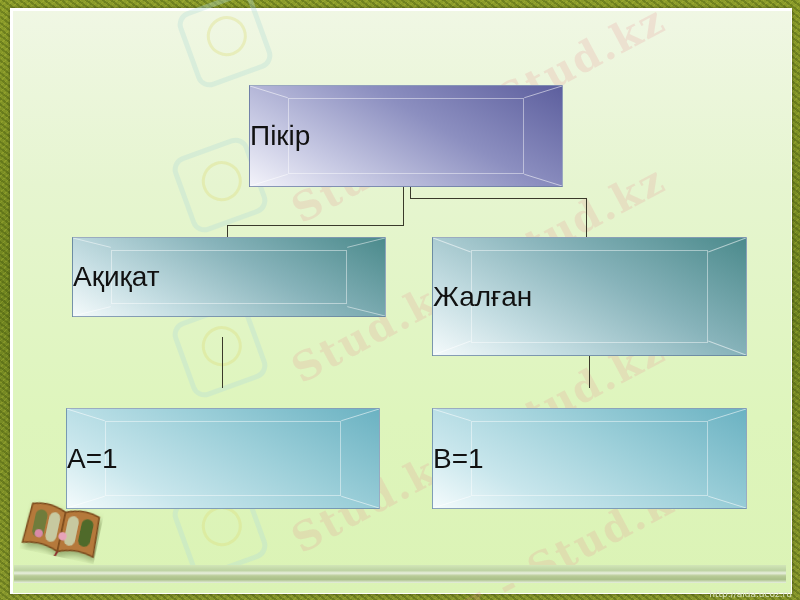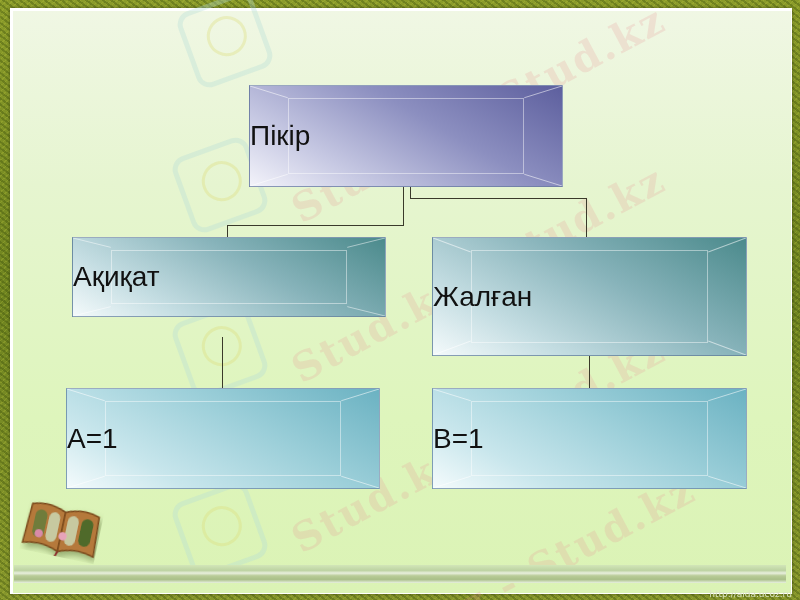--- a/index.html
+++ b/index.html
@@ -22,21 +22,21 @@
   .wm-logo::after { content:""; position:absolute; left:18px; top:12px; width:34px; height:34px;
     border-radius:50%; border:3px solid rgba(220,220,120,.35); }
   .box { position:absolute; box-sizing:border-box; border:1px solid rgba(120,140,170,.7);
     display:flex; align-items:center; }
   .box .inner { position:absolute; left:36px; right:36px; top:11px; bottom:11px;
     border:1px solid rgba(255,255,255,.45); }
   .box svg.bevel { position:absolute; inset:0; width:100%; height:100%; }
   .box .label { position:relative; font-size:28px; color:#111; }
   .top { background: linear-gradient(210deg,#5d5f9e 0%,#8c8fc0 40%,#c7c9e3 75%,#f3f3fa 100%); }
   .mid { background: linear-gradient(210deg,#4b8a8c 0%,#87b3ba 40%,#c4dde2 75%,#f4fafb 100%); }
-  .bot { background: linear-gradient(210deg,#6bb2c2 0%,#9ccfd9 40%,#c8e6ec 75%,#f4fbfc 100%); }
+  .bot { background: linear-gradient(210deg,#6bb2c2 0%,#9ccfd9 40%,#c8e6ec 75%,#f4fbfc 100%); margin-top: 20px; }
   .line { position:absolute; background:#3a3a2a; }
   .book { position:absolute; left:24px; top:502px; width:76px; height:55px; transform:rotate(12deg); }
   .url { position:absolute; right:8px; bottom:1px; font-size:9px; color:#d9e3c0; font-family:"DejaVu Sans", sans-serif;text-align:right; }
 </style>
 </head>
 <body>
 
 <div class="grass"></div>
 <div class="slide"></div>
 

